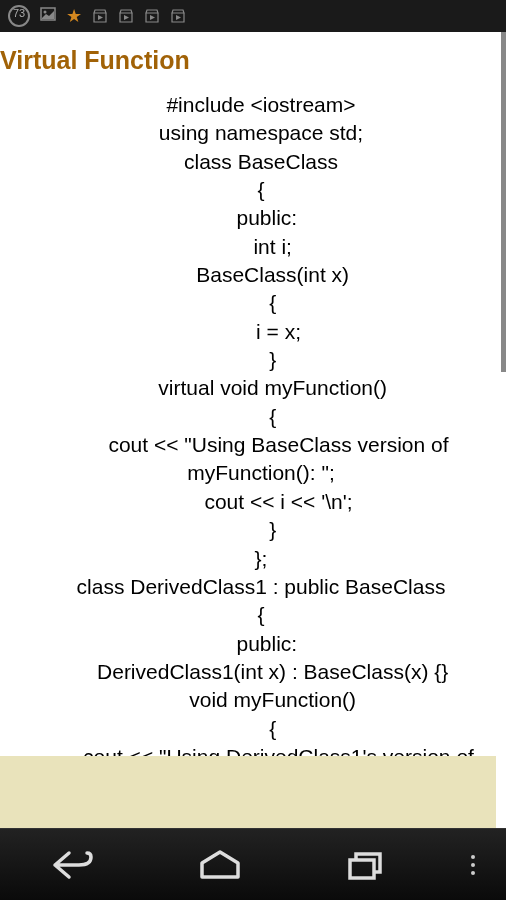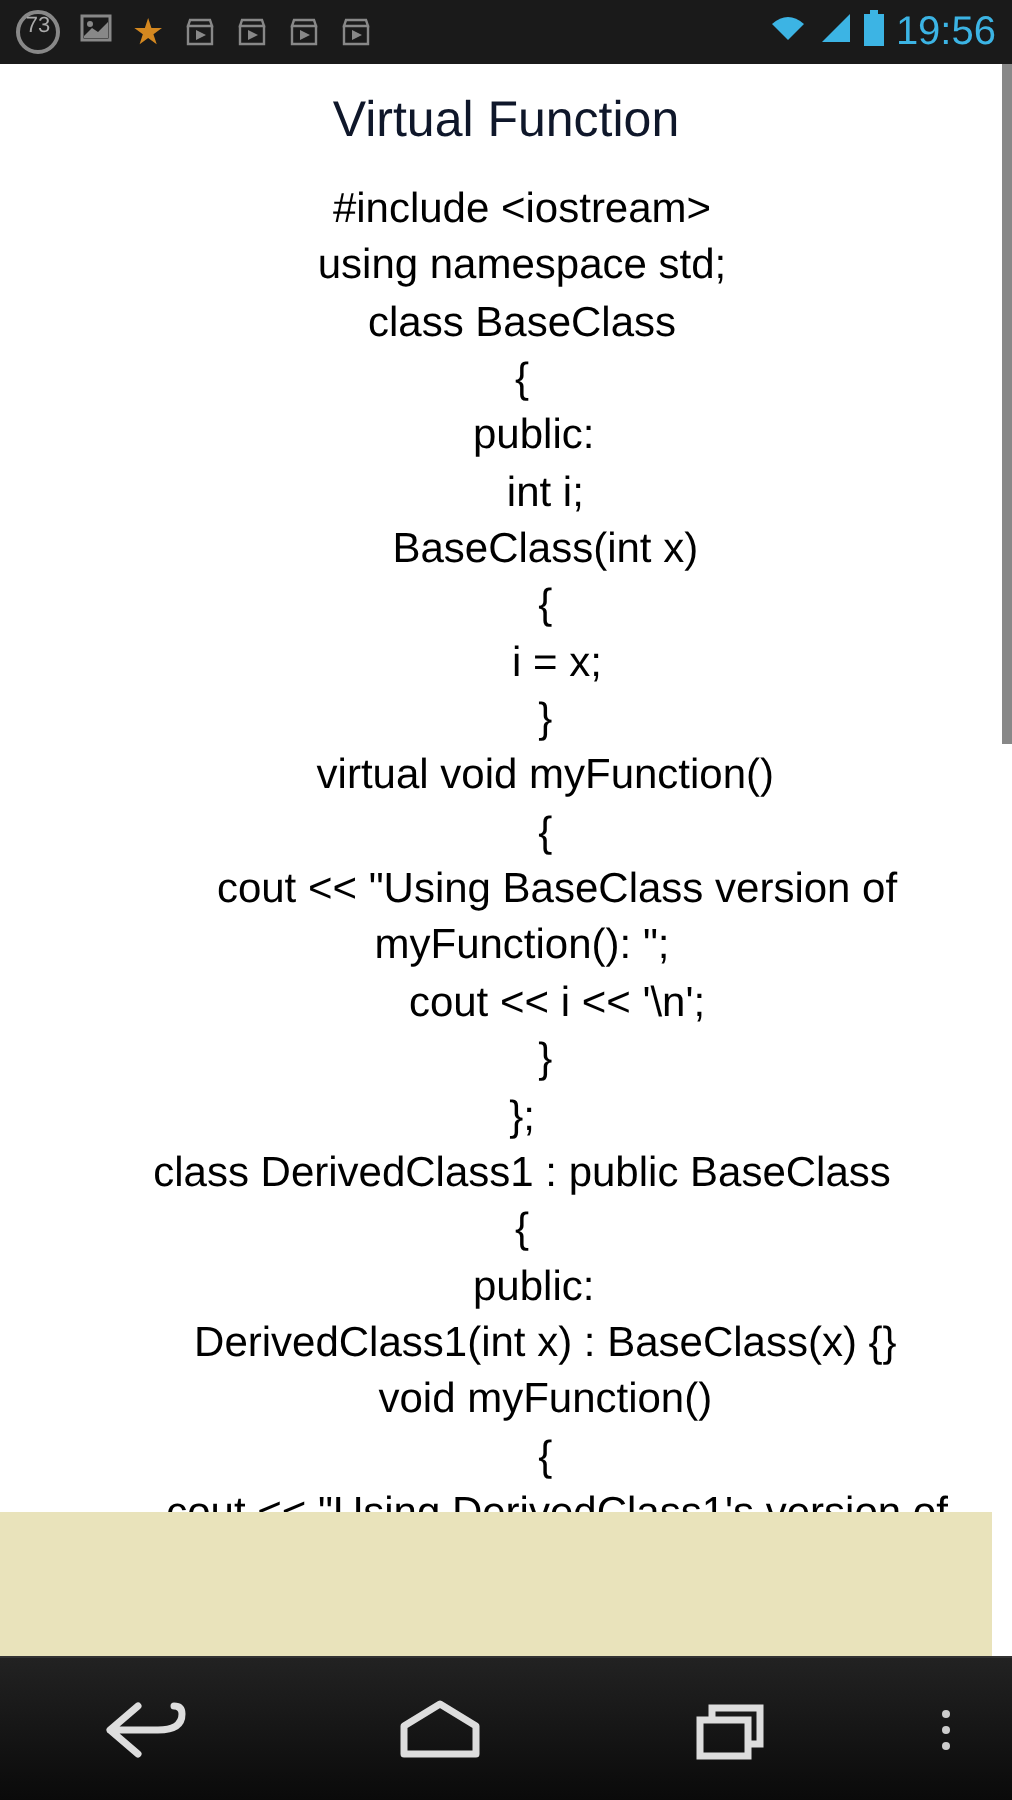--- a/index.html
+++ b/index.html
@@ -54,25 +54,25 @@
       font-size: 20px;
       font-weight: normal;
     }
     .content-area {
       height: 796px;
       background: #fff;
       position: relative;
       overflow: hidden;
     }
     .page-title {
-      text-align: center;
-      font-weight: normal;
+      text-align: left;
+      font-weight: bold;
       font-size: 25px;
       padding: 14px 0 10px;
-      color: #0f172a;
+      color: #a16207;
     }
     .code-block {
       font-family: Arial, sans-serif;
       font-size: 21px;
       color: #000;
       padding: 6px 4px 0 20px;
       line-height: 1.35;
       white-space: pre-wrap;
       word-wrap: break-word;
       text-align: center;
@@ -160,39 +160,20 @@
           <path d="M3 2 L13 2 L14 5 L2 5 Z M2 5 L14 5 L14 14 L2 14 Z" fill="none" stroke="#888" stroke-width="1.2"></path>
           <path d="M6 7 L11 9.5 L6 12 Z" fill="#888"></path>
         </svg>
     </span>
     <span class="play-badge">
       <svg width="16" height="16" viewBox="0 0 16 16">
           <path d="M3 2 L13 2 L14 5 L2 5 Z M2 5 L14 5 L14 14 L2 14 Z" fill="none" stroke="#888" stroke-width="1.2"></path>
           <path d="M6 7 L11 9.5 L6 12 Z" fill="#888"></path>
         </svg>
     </span>
-  </div>
-  <div class="status-right">
-    <span>
-      <svg width="20" height="16" viewBox="0 0 20 16">
-          <path d="M10 14 L2 6 Q10 -1 18 6 Z" fill="#3cb4e4"></path>
-        </svg>
-    </span>
-    <span>
-      <svg width="16" height="16" viewBox="0 0 16 16">
-          <path d="M1 15 L15 15 L15 1 Z" fill="#3cb4e4"></path>
-        </svg>
-    </span>
-    <span>
-      <svg width="10" height="18" viewBox="0 0 10 18">
-          <rect x="3" y="0" width="4" height="2" fill="#3cb4e4"></rect>
-          <rect x="0" y="2" width="10" height="16" fill="#3cb4e4"></rect>
-        </svg>
-    </span>
-    <span class="time">19:56</span>
   </div>
 </div>
 
 <div class="content-area">
   <div class="scrollbar"></div>
   <h1 class="page-title">Virtual Function</h1>
   <div class="code-block">#include &lt;iostream&gt;
 using namespace std;
 class BaseClass
 {

